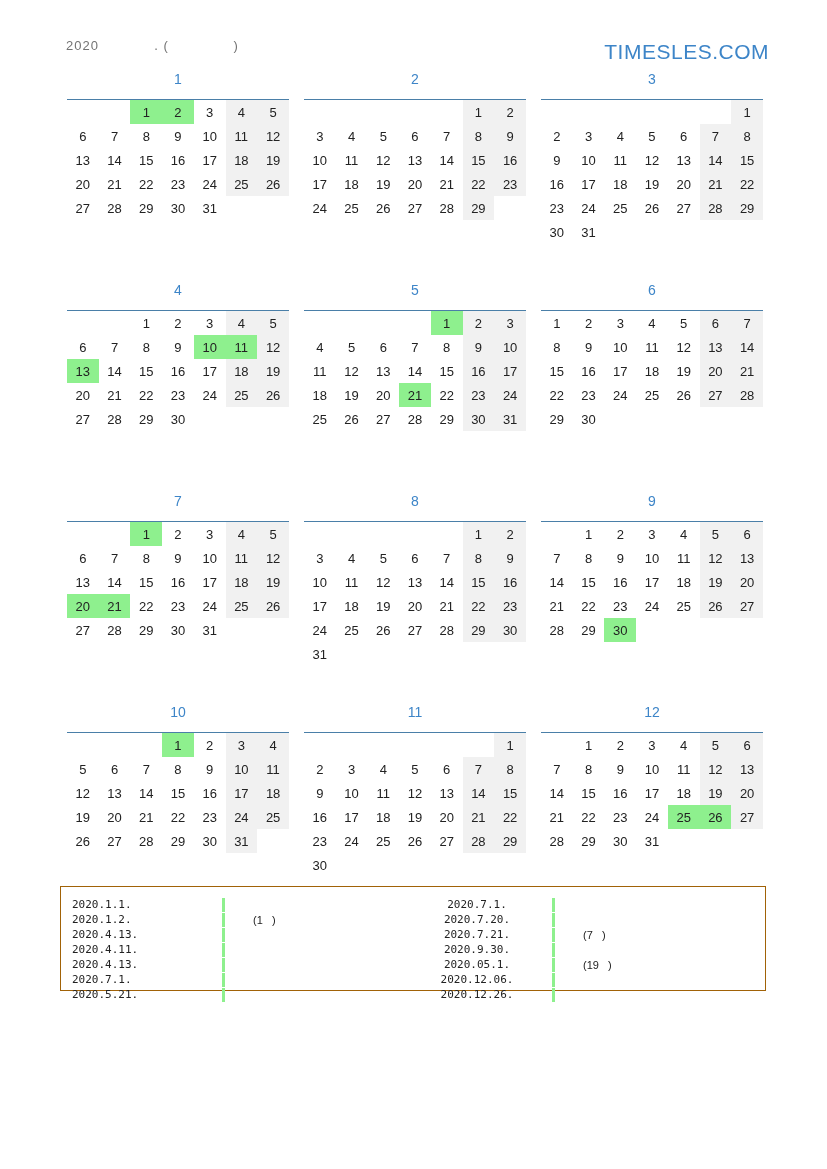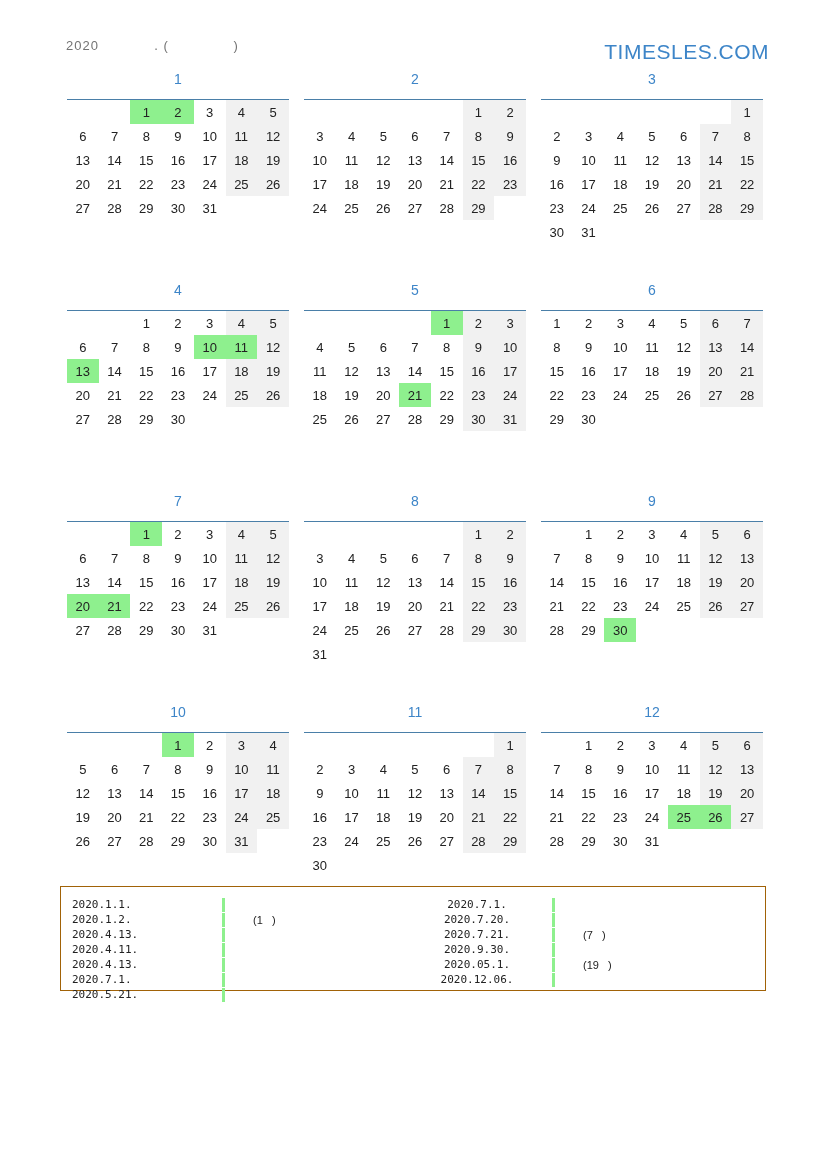--- a/index.html
+++ b/index.html
@@ -816,15 +816,16 @@
         <div class="legend-row"><span class="legend-date">2020.7.1.</span><span class="legend-swatch"></span><span class="legend-label"></span></div>
         <div class="legend-row"><span class="legend-date">2020.5.21.</span><span class="legend-swatch"></span><span class="legend-label"></span></div>
       </div>
       <div class="legend-col second">
         <div class="legend-row"><span class="legend-date">2020.7.1.</span><span class="legend-swatch"></span><span class="legend-label"></span></div>
         <div class="legend-row"><span class="legend-date">2020.7.20.</span><span class="legend-swatch"></span><span class="legend-label"></span></div>
         <div class="legend-row"><span class="legend-date">2020.7.21.</span><span class="legend-swatch"></span><span class="legend-label">(7   )</span></div>
         <div class="legend-row"><span class="legend-date">2020.9.30.</span><span class="legend-swatch"></span><span class="legend-label"></span></div>
         <div class="legend-row"><span class="legend-date">2020.05.1.</span><span class="legend-swatch"></span><span class="legend-label">(19   )</span></div>
         <div class="legend-row"><span class="legend-date">2020.12.06.</span><span class="legend-swatch"></span><span class="legend-label"></span></div>
+        <div class="legend-row"><span class="legend-date">2020.12.26.</span><span class="legend-swatch"></span><span class="legend-label"></span></div>
       </div>
     </div>
 </div>
 
 </body></html>

